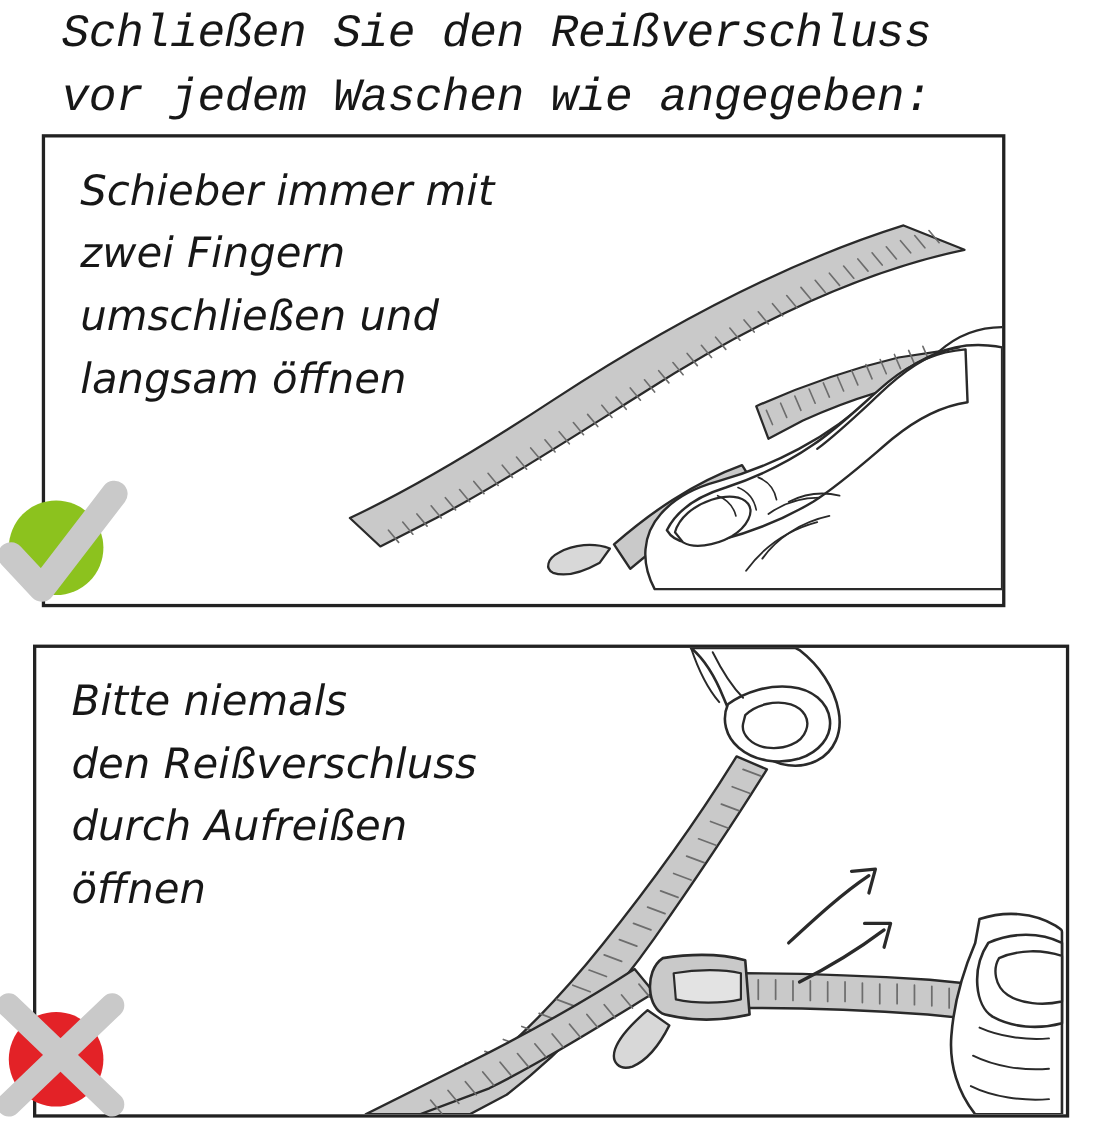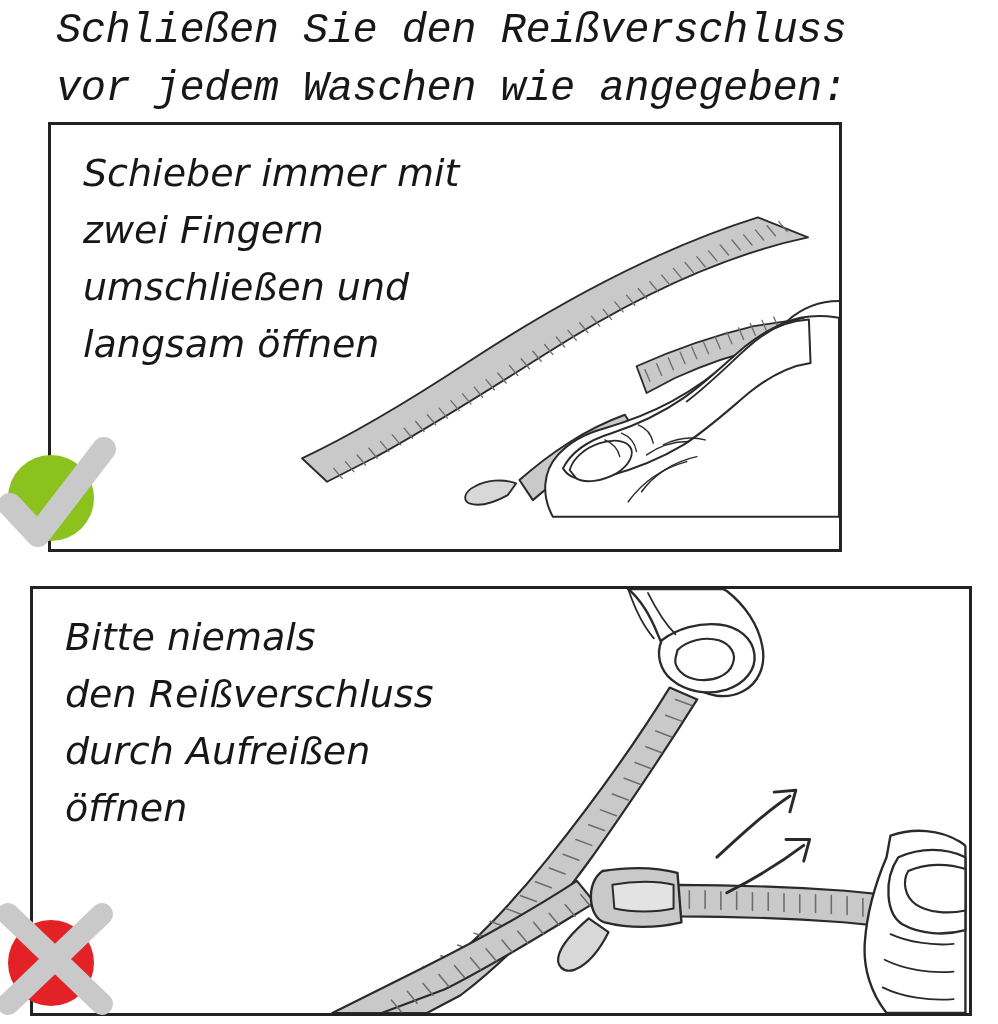--- a/index.html
+++ b/index.html
@@ -38,23 +38,23 @@
 
   
   .panel {
     position: absolute;
     border: 3px solid #222222;
     background: #ffffff;
     box-sizing: border-box;
     overflow: hidden;
   }
   #panel-good {
-    left: 48px;
+    left: 38px;
     top: 122px;
-    width: 794px;
+    width: 876px;
     height: 430px;
   }
   #panel-bad {
     left: 30px;
     top: 586px;
     width: 942px;
     height: 430px;
   }
 
   .panel-text {

